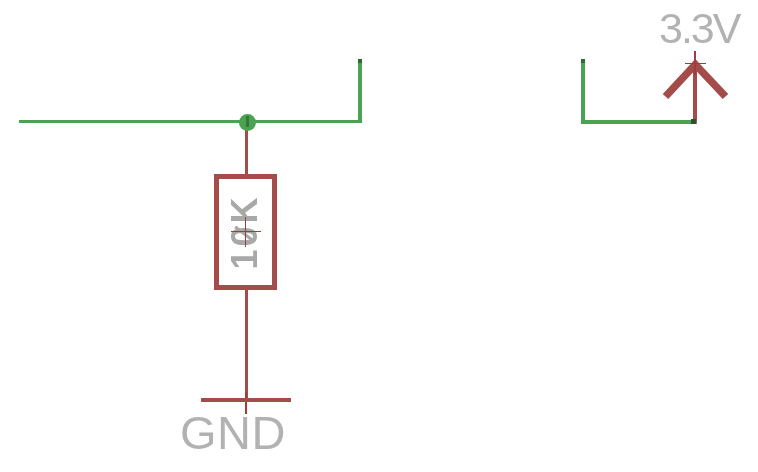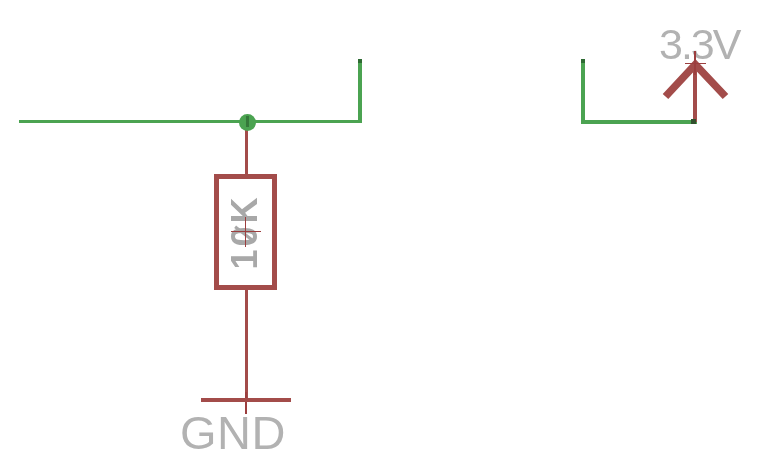--- a/index.html
+++ b/index.html
@@ -58,21 +58,21 @@
   
   .stub-right{left:581.3px;top:61.5px;width:3.8px;height:62.5px;}
   .tick-stub-right{left:581.3px;top:59px;width:3.8px;height:4px;}
   .wire-supply{left:581.3px;top:120.3px;width:116px;height:3.8px;}
   .supply-pin-dot{left:690.5px;top:118.5px;width:5.5px;height:5.5px;background:#31502d;z-index:2;}
   .arrow-stem{left:692.8px;top:64px;width:4.4px;height:58px;z-index:1;}
   .arrow-svg{left:655px;top:55px;width:85px;height:48px;z-index:2;}
   .sup-cross-v{left:694.3px;top:50.5px;width:1.6px;height:24px;z-index:3;}
   .sup-cross-h{left:684.5px;top:62.5px;width:21px;height:1.6px;z-index:3;}
   .supply-label{
-    left:659px;top:7px;font-size:43px;line-height:1;letter-spacing:-2px;color:var(--net-label-gray);margin-top:16px;
+    left:659px;top:7px;font-size:43px;line-height:1;letter-spacing:-2px;color:var(--net-label-gray);
   }
 </style>
 </head>
 <body>
 
 <div class="canvas">
 
   <div class="abs wire-green wire-main"></div>
   <div class="abs wire-green stub-left"></div>
   <div class="abs tick-dark tick-stub-left"></div>

